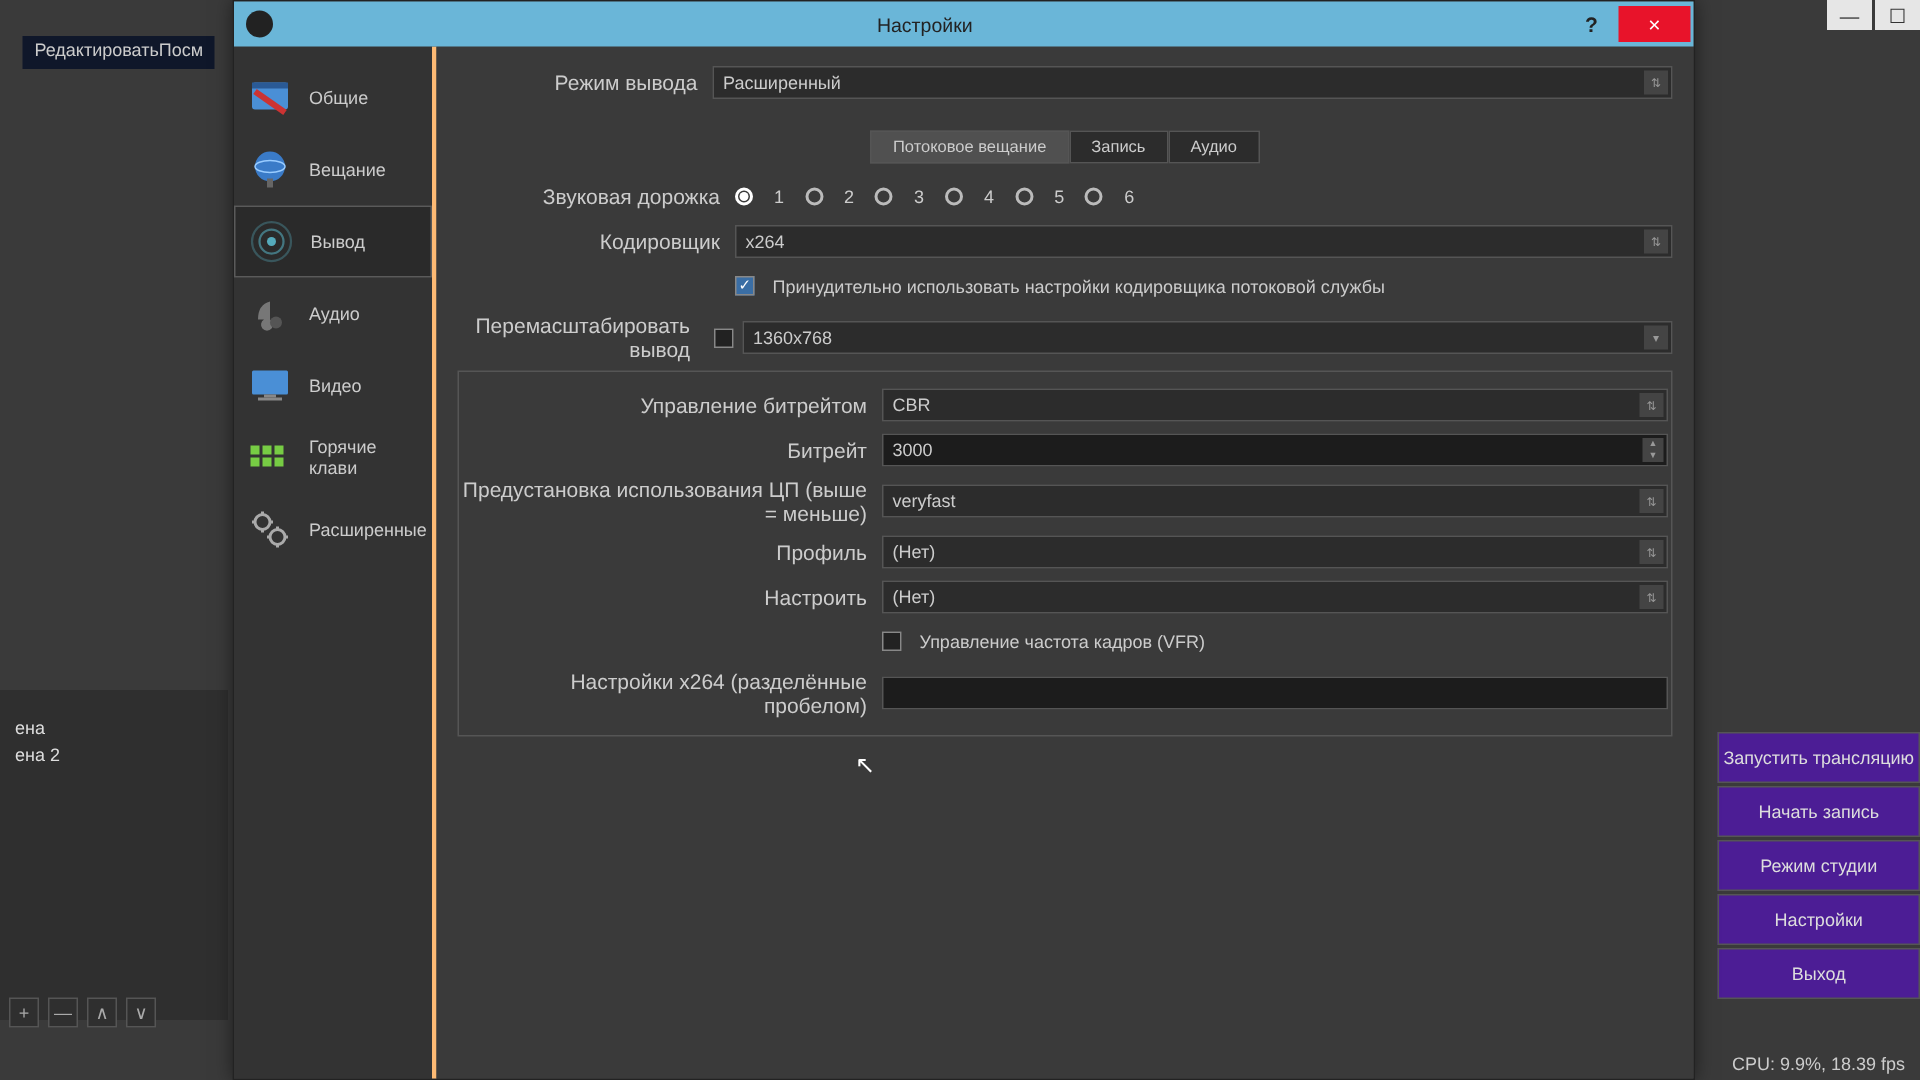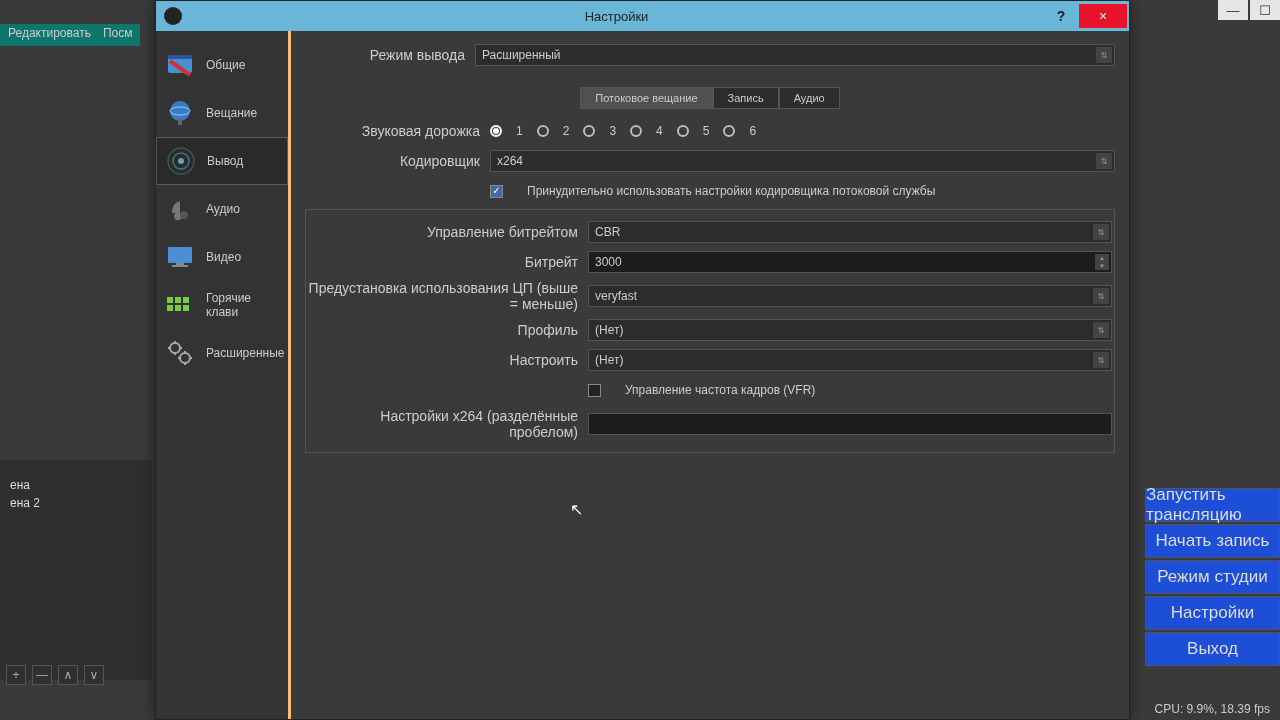--- a/index.html
+++ b/index.html
@@ -1,45 +1,45 @@
 <!DOCTYPE html>
 <html><head>
 <meta charset="utf-8">
 <style>
 *{box-sizing:border-box;margin:0;padding:0;font-family:"Segoe UI",Tahoma,sans-serif;font-size:12px;color:#ccc}
 body{background:#d4d4d4;width:1280px;height:720px;overflow:hidden;position:relative}
 .main-window{position:absolute;left:0;top:0;width:1280px;height:720px;background:#3a3a3a}
 .mw-titlebar{position:absolute;right:0;top:0;height:24px;display:flex;gap:2px}
 .mw-btn{width:30px;height:20px;background:#e6e6e6;display:flex;align-items:center;justify-content:center;color:#333;font-size:13px}
-.menu-bar{position:absolute;left:0;top:24px;height:22px;display:flex;gap:12px;padding:2px 8px;background:#0f766e}
+.menu-bar{position:absolute;left:15px;top:24px;height:22px;display:flex;padding:2px 8px;background:#0f172a}
 .menu-item{color:#ccc;font-size:12px;cursor:default}
 .left-panel{position:absolute;left:0;top:460px;width:152px;height:220px;background:#2f2f2f;padding:6px}
 .left-panel .li{padding:2px 4px;color:#ddd}
 .bottom-toolbar{position:absolute;left:0;top:660px;width:152px;height:30px;display:flex;gap:6px;align-items:center;padding:0 6px}
 .bottom-toolbar .tb{width:20px;height:20px;background:#2f2f2f;border:1px solid #555;display:flex;align-items:center;justify-content:center;color:#aaa}
 .right-actions{position:absolute;right:0;top:488px;width:135px;display:flex;flex-direction:column;gap:2px}
-.right-actions .ab{height:34px;background:#1d4ed8;border:1px solid #555;display:flex;align-items:center;justify-content:center;font-size:17px;color:#ddd}
+.right-actions .ab{height:34px;background:#4c1d95;border:1px solid #555;display:flex;align-items:center;justify-content:center;font-size:12px;color:#ddd}
 .status-bar{position:absolute;right:0;bottom:0;height:22px;padding:0 10px;display:flex;align-items:center;font-size:11px;color:#aaa;background:#3a3a3a}
 
 .dialog{position:absolute;left:155px;top:0;width:975px;height:720px;background:#3a3a3a;border:1px solid #222;box-shadow:0 0 12px rgba(0,0,0,.5)}
 .dlg-title{height:30px;background:#6ab6d8;display:flex;align-items:center;position:relative}
 .dlg-title .obs-ico{width:18px;height:18px;border-radius:50%;background:#222;margin:0 8px}
 .dlg-title .ttl{flex:1;text-align:center;color:#222;font-size:13px}
 .dlg-title .help{width:36px;height:24px;display:flex;align-items:center;justify-content:center;color:#222;font-size:14px;font-weight:600}
 .dlg-title .close{width:48px;height:24px;background:#e8132a;display:flex;align-items:center;justify-content:center;color:#fff;font-size:14px;margin-right:2px}
 .dlg-body{display:flex;height:calc(100% - 30px)}
 .sidebar{width:135px;background:#333;border-right:3px solid #fdba74;padding-top:10px}
 .sb-item{height:48px;display:flex;align-items:center;gap:8px;padding:0 6px;color:#ccc;font-size:12px}
 .sb-item.active{background:#2a2a2a;border:1px solid #5a5a5a}
 .sb-ico{width:36px;height:36px;flex-shrink:0;display:flex;align-items:center;justify-content:center}
 .sb-ico svg{width:32px;height:32px}
 .content{flex:1;background:#3a3a3a;padding:12px 14px;overflow:hidden}
 .row{display:flex;align-items:center;min-height:24px;margin-bottom:6px}
 .lbl{width:280px;text-align:right;padding-right:10px;font-size:14px;color:#ccc}
-.ctrl{flex:1;display:flex;align-items:center;gap:18px}
+.ctrl{flex:1;display:flex;align-items:flex-start;gap:6px}
 .select{flex:1;height:22px;background:#2c2c2c;border:1px solid #555;display:flex;align-items:center;padding:0 6px;font-size:11px;position:relative}
 .select.dis{color:#666}
 .select .arr{position:absolute;right:2px;top:2px;bottom:2px;width:16px;background:#444;display:flex;align-items:center;justify-content:center;font-size:8px;color:#999}
 .spinbox{flex:1;height:22px;background:#1c1c1c;border:1px solid #555;display:flex;align-items:center;padding:0 6px;font-size:11px;position:relative}
 .spinbox .arr{position:absolute;right:2px;top:2px;bottom:2px;width:14px;background:#444;display:flex;flex-direction:column}
 .spinbox .arr div{flex:1;display:flex;align-items:center;justify-content:center;font-size:6px;color:#999}
 .textbox{flex:1;height:22px;background:#1c1c1c;border:1px solid #555;padding:0 6px;font-size:11px;display:flex;align-items:center}
 .tabs{display:flex;justify-content:center;gap:0;margin:20px 0 10px}
 .tab{padding:4px 14px;background:#2c2c2c;border:1px solid #555;font-size:11px;color:#ccc}
 .tab.active{background:#505050}
@@ -215,20 +215,28 @@
       </div>
 
       <div class="row">
         <div class="lbl" style="width:185px"></div>
         <div class="ctrl">
           <span class="chk on"></span>
           <span>Принудительно использовать настройки кодировщика потоковой службы</span>
         </div>
       </div>
 
+      <div class="row">
+        <div class="lbl" style="width:165px">Перемасштабировать вывод</div>
+        <span class="chk" style="margin:0 6px"></span>
+        <div class="select dis">
+            <span>1360x768</span>
+            <span class="arr">▾</span>
+          </div>
+      </div>
 
       <div class="frame">
         <div class="row">
           <div class="lbl">Управление битрейтом</div>
           <div class="select">
               <span>CBR</span>
               <span class="arr">⇅</span>
             </div>
         </div>
         <div class="row">

